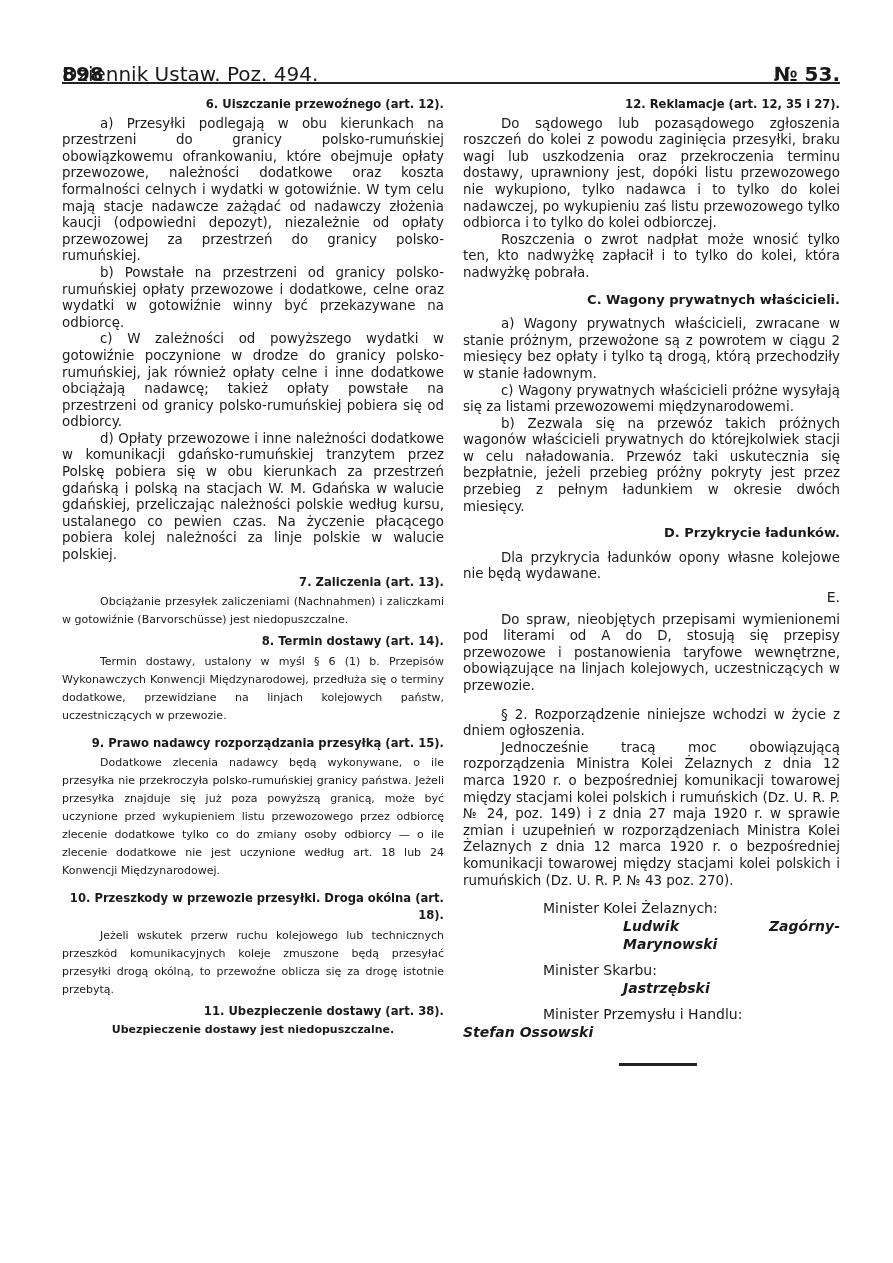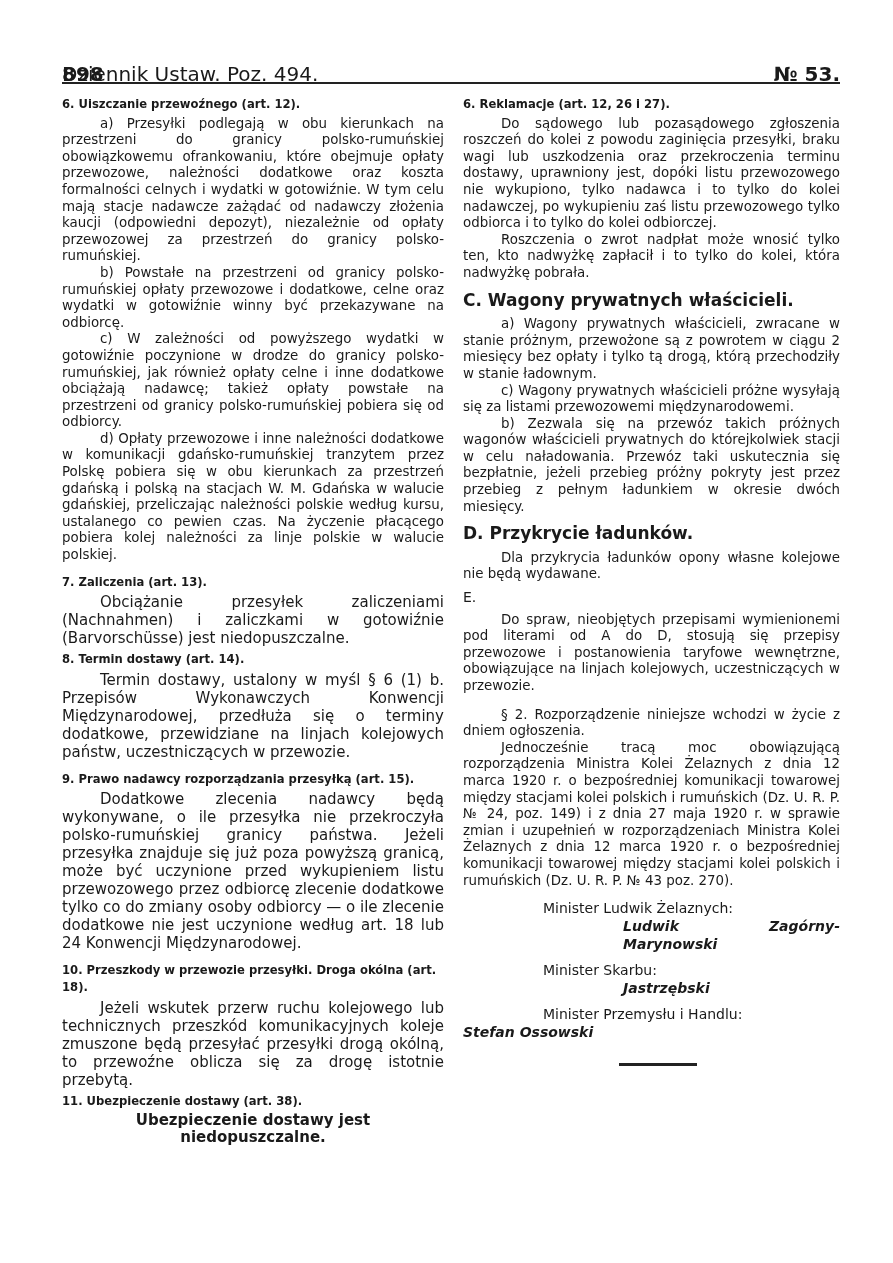--- a/index.html
+++ b/index.html
@@ -24,28 +24,28 @@
     }
     .col {
       position: absolute; top: 92px;
       font-size: 13.4px; line-height: 16.6px;
       text-align: justify;
       hyphens: manual;
     }
     .col-left { left: 62px; width: 382px; }
     .col-right { left: 463px; width: 377px; }
     .sec-title {
-      text-align: left; font-weight: bold; font-size: 11.6px;
+      text-align: right; font-weight: bold; font-size: 11.6px;
       margin: 4px 0 3px 0;
     }
-    .sec-title.big { font-size: 17px; margin: 10px 0 8px 0; }
+    .sec-title.big { font-size: 13px; margin: 10px 0 8px 0; }
     .sec-title.letter { font-size: 14px; font-weight: normal; margin: 6px 0 6px 0; }
     p { margin: 0; text-indent: 38px; }
-    p.big { font-size: 15px; line-height: 18px; }
-    p.center-b { text-align: center; text-indent: 0; font-weight: bold; font-size: 15px; }
+    p.big { font-size: 11px; line-height: 18px; }
+    p.center-b { text-align: center; text-indent: 0; font-weight: bold; font-size: 11px; }
     .gap { height: 6px; }
     .gap-lg { height: 12px; }
     .sign-block { margin-top: 10px; font-size: 14px; line-height: 18px; }
     .sign-role { padding-left: 80px; }
     .sign-name { padding-left: 160px; font-style: italic; font-weight: bold; }
     .sign-name.r { padding-right: 30px; padding-left: 0; }
     .sign-gap { height: 8px; }
     .end-rule {
       width: 78px; height: 3px; background: #222; margin: 22px 0 0 156px;
     }
@@ -75,41 +75,41 @@
   <div class="sec-title">9. Prawo nadawcy rozporządzania przesyłką (art. 15).</div>
   <p class="big">Dodatkowe zlecenia nadawcy będą wykonywane, o ile przesyłka nie przekroczyła polsko-rumuńskiej granicy państwa. Jeżeli przesyłka znajduje się już poza powyższą granicą, może być uczynione przed wykupieniem listu przewozowego przez odbiorcę zlecenie dodatkowe tylko co do zmiany osoby odbiorcy — o ile zlecenie dodatkowe nie jest uczynione według art. 18 lub 24 Konwencji Międzynarodowej.</p>
   <div class="gap"></div>
   <div class="sec-title">10. Przeszkody w przewozie przesyłki. Droga okólna (art. 18).</div>
   <p class="big">Jeżeli wskutek przerw ruchu kolejowego lub technicznych przeszkód komunikacyjnych koleje zmuszone będą przesyłać przesyłki drogą okólną, to przewoźne oblicza się za drogę istotnie przebytą.</p>
   <div class="sec-title">11. Ubezpieczenie dostawy (art. 38).</div>
   <p class="center-b">Ubezpieczenie dostawy jest niedopuszczalne.</p>
 </div>
 
 <div class="col col-right">
-  <div class="sec-title">6. Reklamacje (art. 12, 26 i 27).</div>
+  <div class="sec-title">12. Reklamacje (art. 12, 35 i 27).</div>
   <p>Do sądowego lub pozasądowego zgłoszenia roszczeń do kolei z powodu zaginięcia przesyłki, braku wagi lub uszkodzenia oraz przekroczenia terminu dostawy, uprawniony jest, dopóki listu przewozowego nie wykupiono, tylko nadawca i to tylko do kolei nadawczej, po wykupieniu zaś listu przewozowego tylko odbiorca i to tylko do kolei odbiorczej.</p>
   <p>Roszczenia o zwrot nadpłat może wnosić tylko ten, kto nadwyżkę zapłacił i to tylko do kolei, która nadwyżkę pobrała.</p>
 
   <div class="sec-title big">C. Wagony prywatnych właścicieli.</div>
   <p>a) Wagony prywatnych właścicieli, zwracane w stanie próżnym, przewożone są z powrotem w ciągu 2 miesięcy bez opłaty i tylko tą drogą, którą przechodziły w stanie ładownym.</p>
   <p>c) Wagony prywatnych właścicieli próżne wysyłają się za listami przewozowemi międzynarodowemi.</p>
   <p>b) Zezwala się na przewóz takich próżnych wagonów właścicieli prywatnych do którejkolwiek stacji w celu naładowania. Przewóz taki uskutecznia się bezpłatnie, jeżeli przebieg próżny pokryty jest przez przebieg z pełnym ładunkiem w okresie dwóch miesięcy.</p>
 
   <div class="sec-title big">D. Przykrycie ładunków.</div>
   <p>Dla przykrycia ładunków opony własne kolejowe nie będą wydawane.</p>
 
   <div class="sec-title letter">E.</div>
   <p>Do spraw, nieobjętych przepisami wymienionemi pod literami od A do D, stosują się przepisy przewozowe i postanowienia taryfowe wewnętrzne, obowiązujące na linjach kolejowych, uczestniczących w przewozie.</p>
 
   <div class="gap-lg"></div>
   <p>§ 2. Rozporządzenie niniejsze wchodzi w życie z dniem ogłoszenia.</p>
   <p>Jednocześnie tracą moc obowiązującą rozporządzenia Ministra Kolei Żelaznych z dnia 12 marca 1920 r. o bezpośredniej komunikacji towarowej między stacjami kolei polskich i rumuńskich (Dz. U. R. P. № 24, poz. 149) i z dnia 27 maja 1920 r. w sprawie zmian i uzupełnień w rozporządzeniach Ministra Kolei Żelaznych z dnia 12 marca 1920 r. o bezpośredniej komunikacji towarowej między stacjami kolei polskich i rumuńskich (Dz. U. R. P. № 43 poz. 270).</p>
 
   <div class="sign-block">
-    <div class="sign-role">Minister Ludwik Żelaznych:</div>
+    <div class="sign-role">Minister Kolei Żelaznych:</div>
     <div class="sign-name">Ludwik Zagórny-Marynowski</div>
     <div class="sign-gap"></div>
     <div class="sign-role">Minister Skarbu:</div>
     <div class="sign-name">Jastrzębski</div>
     <div class="sign-gap"></div>
     <div class="sign-role">Minister Przemysłu i Handlu:</div>
     <div class="sign-name r">Stefan Ossowski</div>
   </div>
   <div class="end-rule"></div>
 </div>

